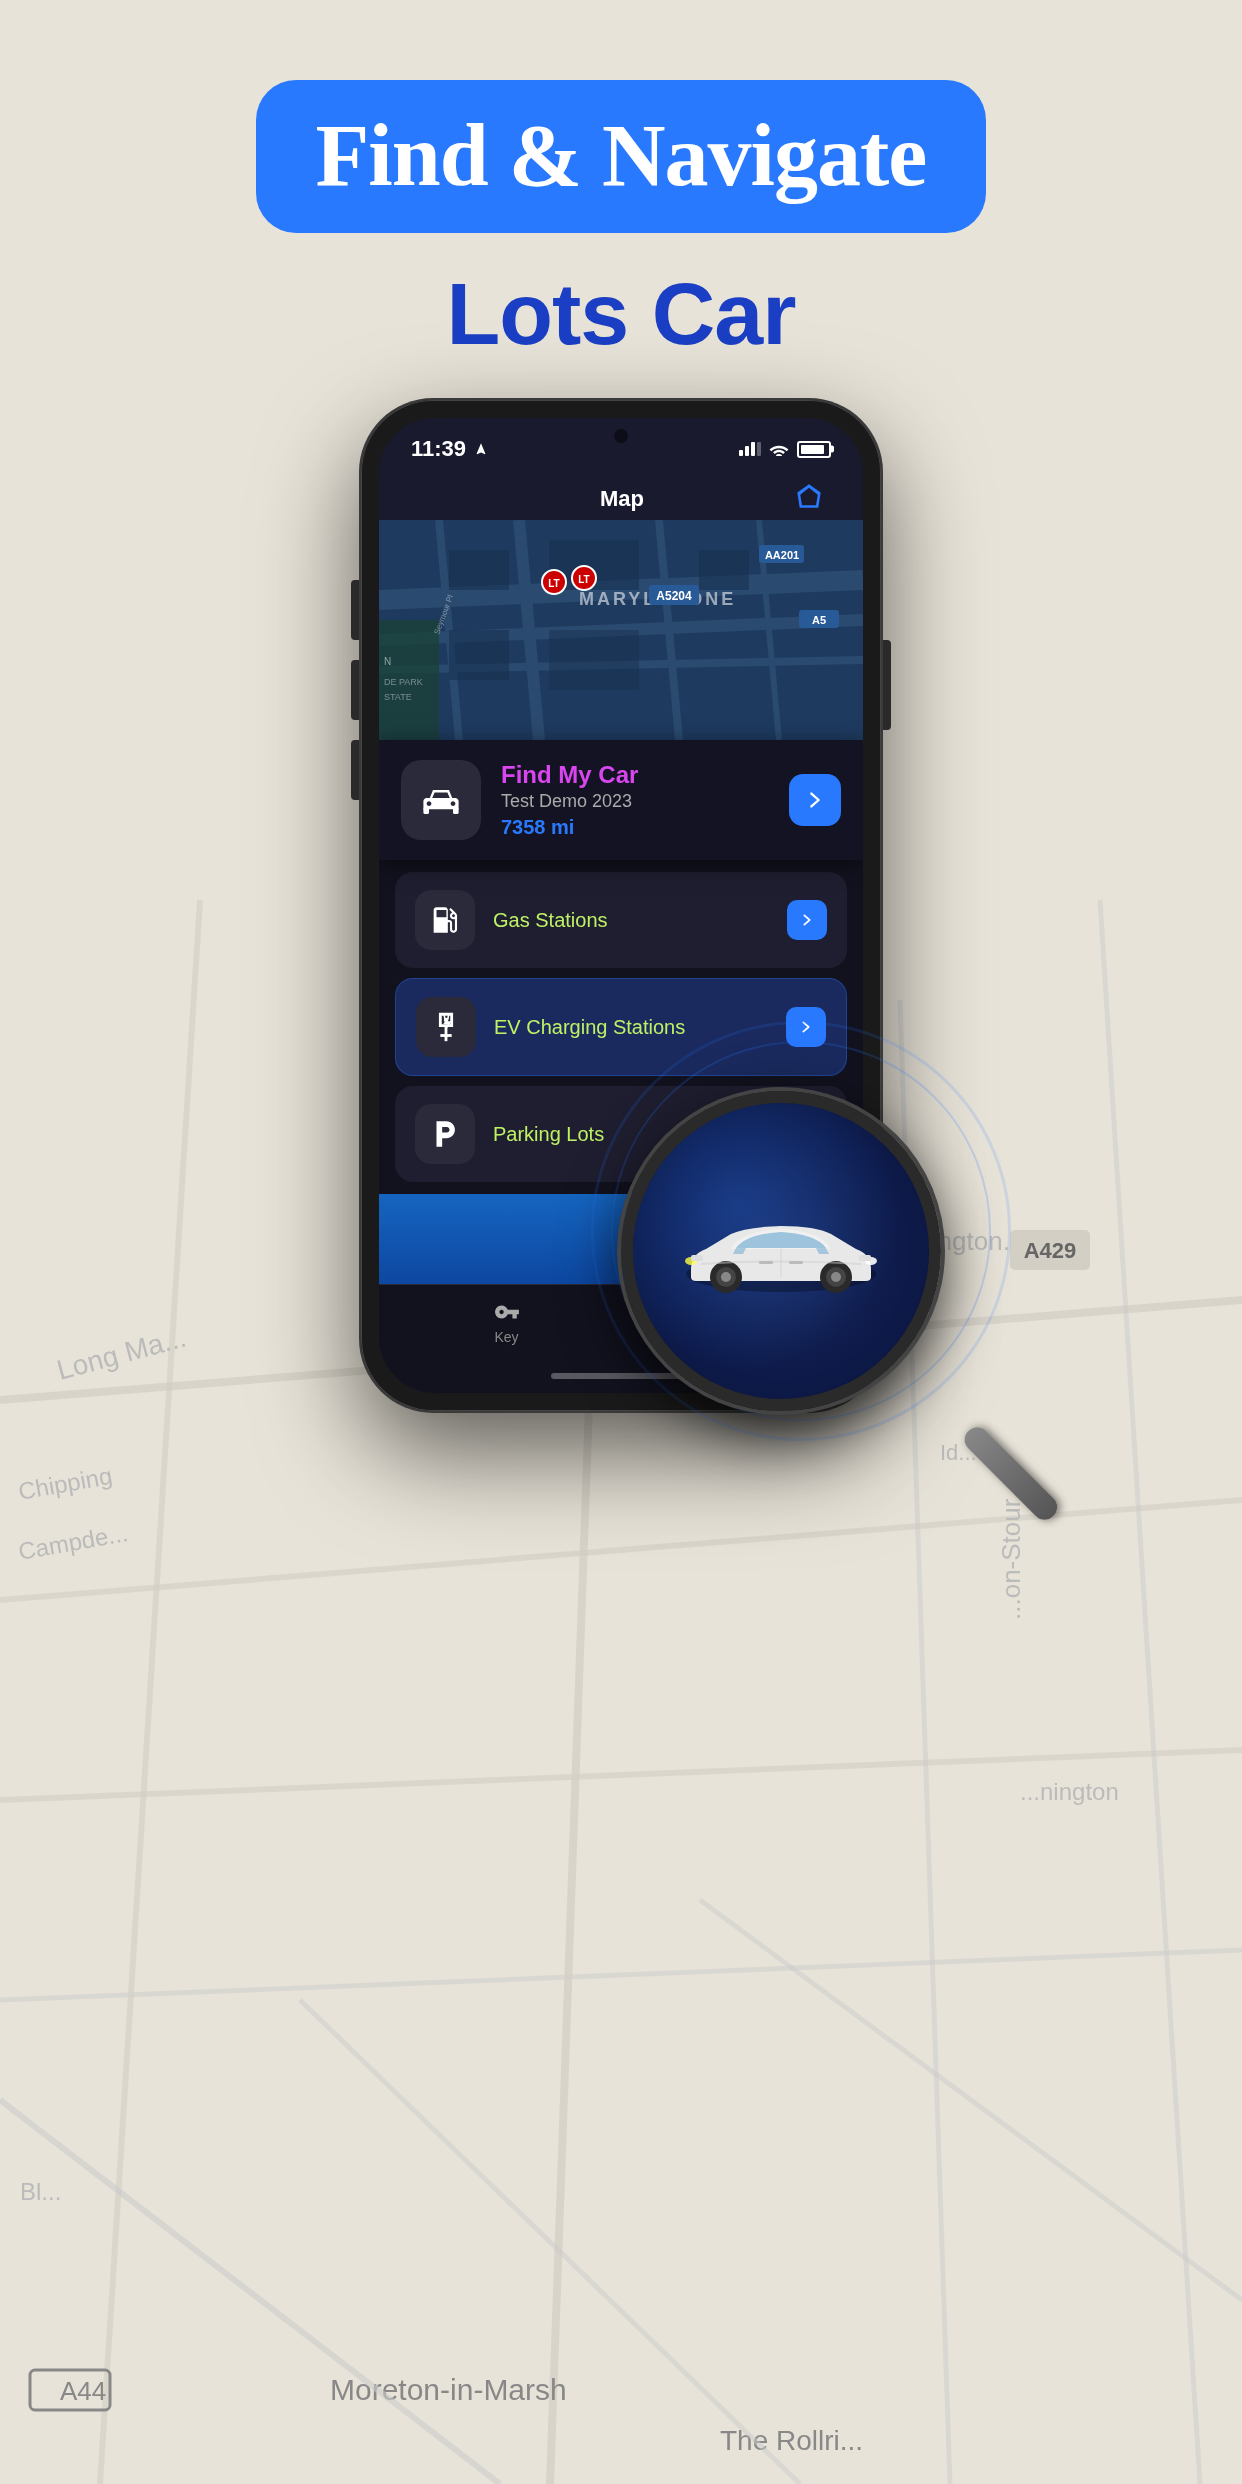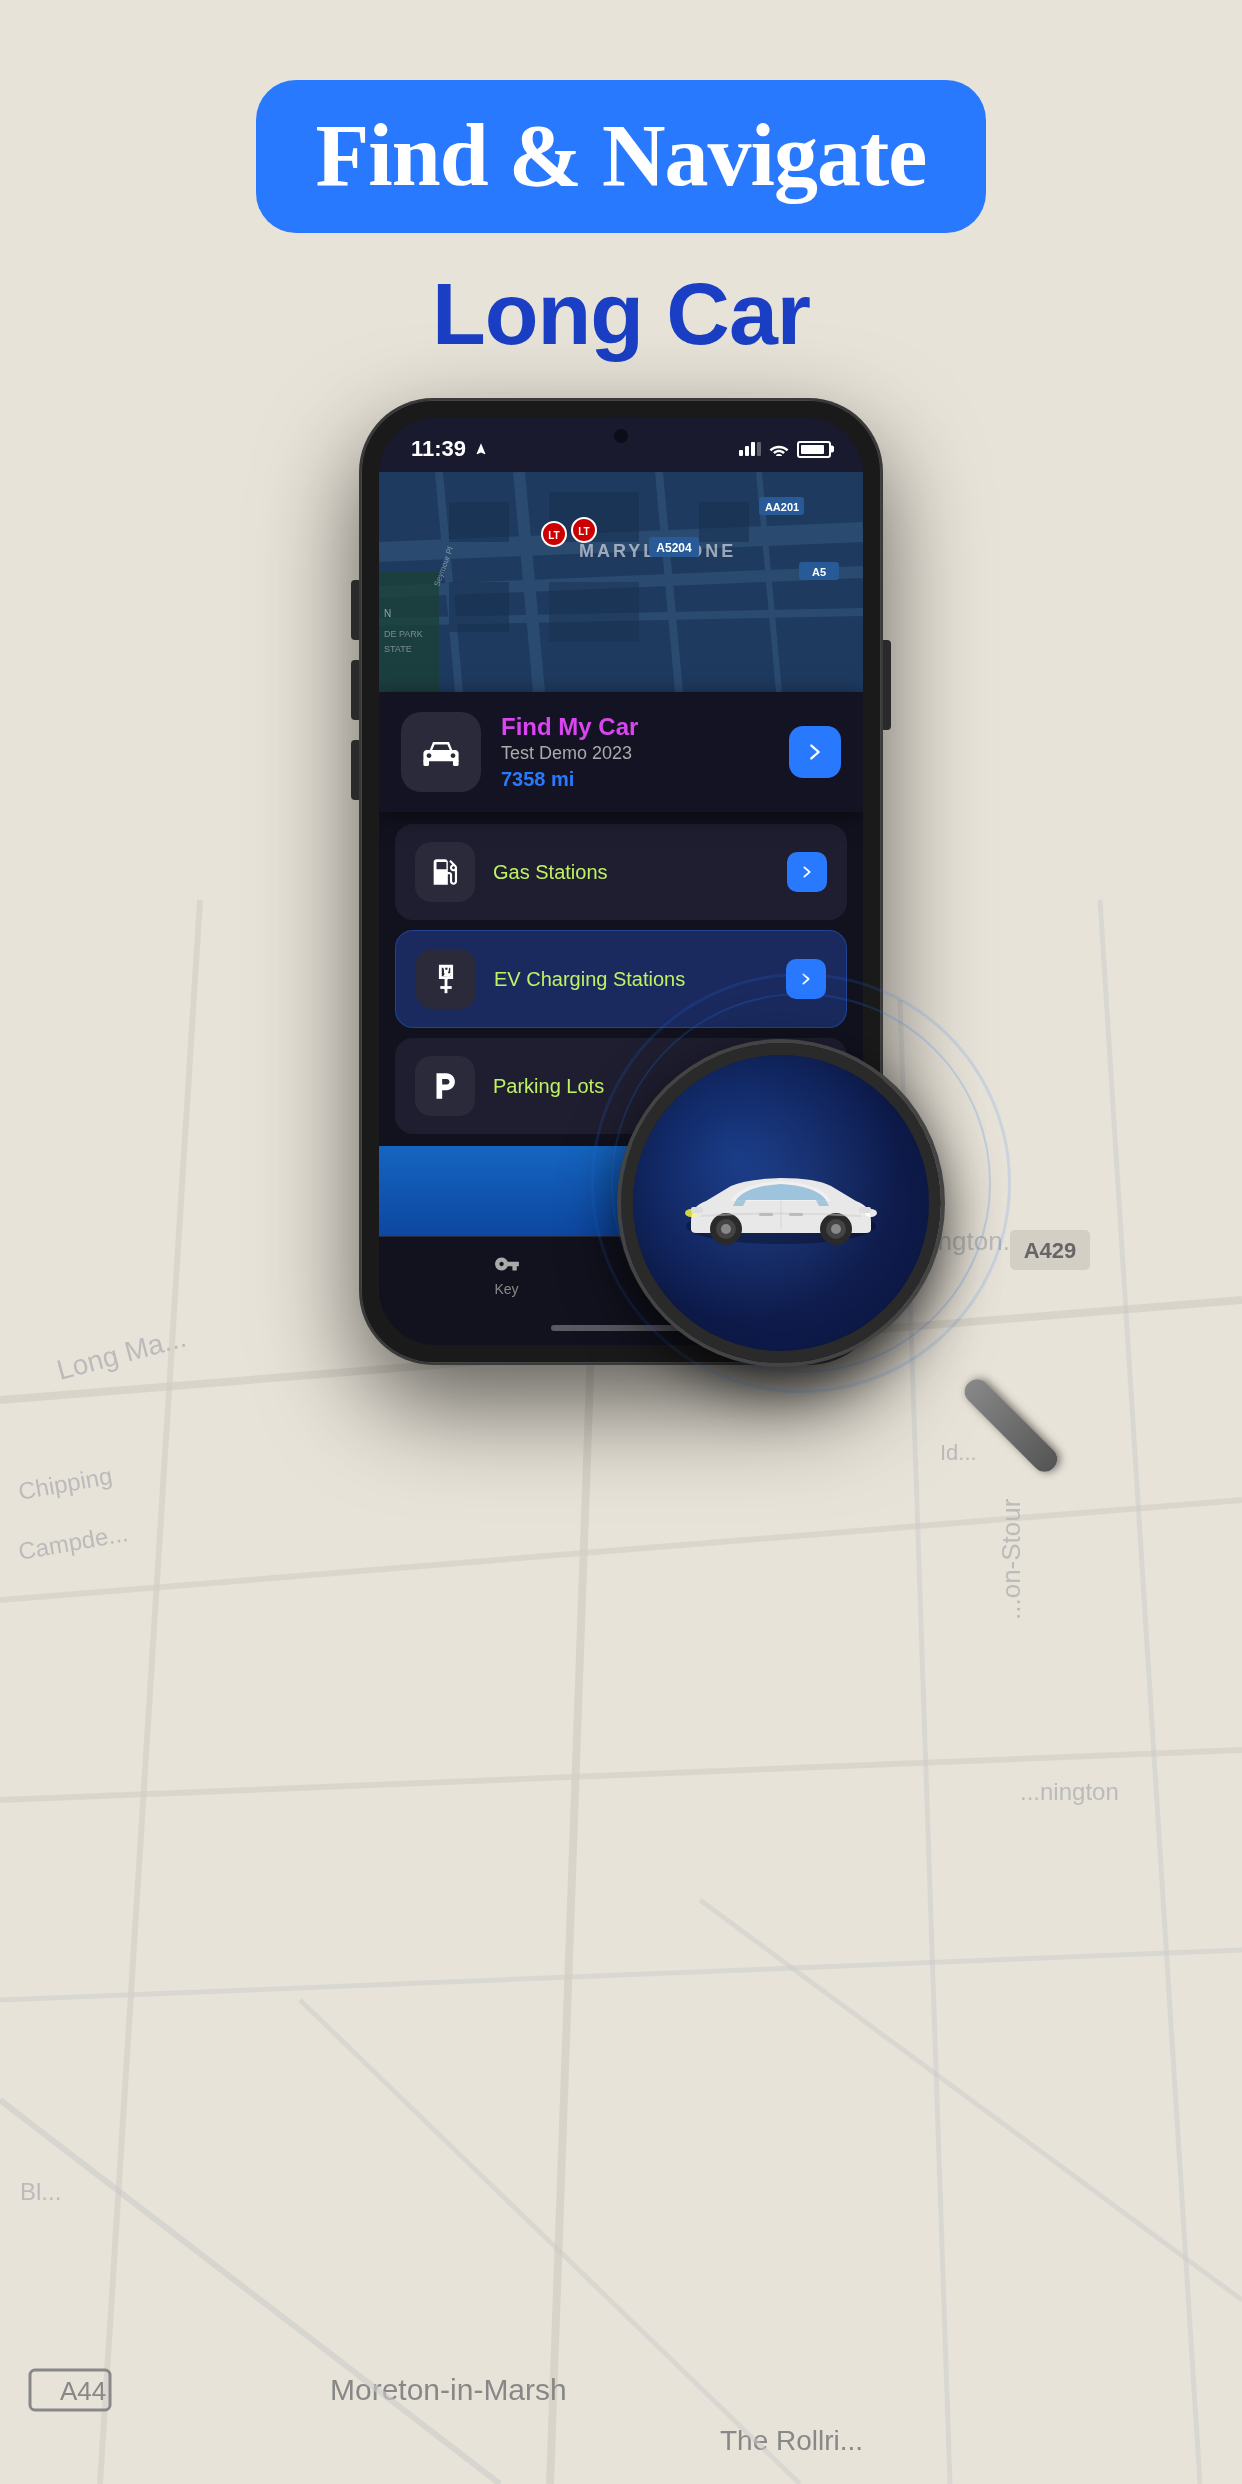--- a/index.html
+++ b/index.html
@@ -504,21 +504,21 @@
     <line x1="0" y1="2100" x2="500" y2="2484" stroke="#ccc" stroke-width="6" opacity="0.6"></line>
     <line x1="300" y1="2000" x2="800" y2="2484" stroke="#ccc" stroke-width="5" opacity="0.5"></line>
     <line x1="700" y1="1900" x2="1242" y2="2300" stroke="#ccc" stroke-width="5" opacity="0.5"></line>
   </svg>
 </div>
 
 <div class="header-area">
   <div class="headline-badge">
     <h1>Find &amp; Navigate</h1>
   </div>
-  <div class="subtitle">Long Car</div>
+  <div class="subtitle">Lots Car</div>
 </div>
 
 <div class="phone-wrapper">
   <div class="phone-shell">
     <div class="phone-screen">
 
       <div class="status-bar">
         <div class="status-time">
           <span>11:39</span>
           <svg width="14" height="14" viewBox="0 0 24 24" fill="white">
@@ -537,20 +537,29 @@
           </div>
           <svg width="20" height="14" viewBox="0 0 24 17" fill="white">
             <path d="M12 4.5C7.5 4.5 3.5 6.3 0.5 9.2l2.1 2.1C5 8.9 8.3 7.5 12 7.5s7 1.4 9.4 3.8l2.1-2.1C20.5 6.3 16.5 4.5 12 4.5zm0 5c-2.8 0-5.3 1.1-7.2 3l2.1 2.1c1.3-1.3 3.1-2.1 5.1-2.1s3.8.8 5.1 2.1l2.1-2.1C17.3 10.6 14.8 9.5 12 9.5zm0 5c-1.5 0-2.9.6-3.9 1.6L12 20l3.9-3.9c-1-.9-2.4-1.6-3.9-1.6z"></path>
           </svg>
           <div class="battery-icon">
             <div class="battery-fill"></div>
           </div>
         </div>
       </div>
 
+      <div class="phone-nav-bar">
+        <div style="width:30px;"></div>
+        <div class="phone-nav-title">Map</div>
+        <div class="diamond-icon">
+          <svg width="28" height="28" viewBox="0 0 24 24" fill="#2979ff">
+            <path d="M12 2L2 9l2 13h16l2-13L12 2zm0 3l7.5 6-1.5 9H6L4.5 11 12 5z"></path>
+          </svg>
+        </div>
+      </div>
 
       <div class="phone-map">
         <svg width="100%" height="100%" viewBox="0 0 484 220" xmlns="http://www.w3.org/2000/svg">
           <rect width="484" height="220" fill="#1e3a5f"></rect>
 
           <line x1="0" y1="80" x2="484" y2="60" stroke="#2a4a6f" stroke-width="20"></line>
           <line x1="0" y1="120" x2="484" y2="100" stroke="#2a4a6f" stroke-width="12"></line>
           <line x1="0" y1="150" x2="484" y2="140" stroke="#2a4a6f" stroke-width="8"></line>
           <line x1="60" y1="0" x2="80" y2="220" stroke="#2a4a6f" stroke-width="8"></line>
           <line x1="140" y1="0" x2="160" y2="220" stroke="#2a4a6f" stroke-width="12"></line>

